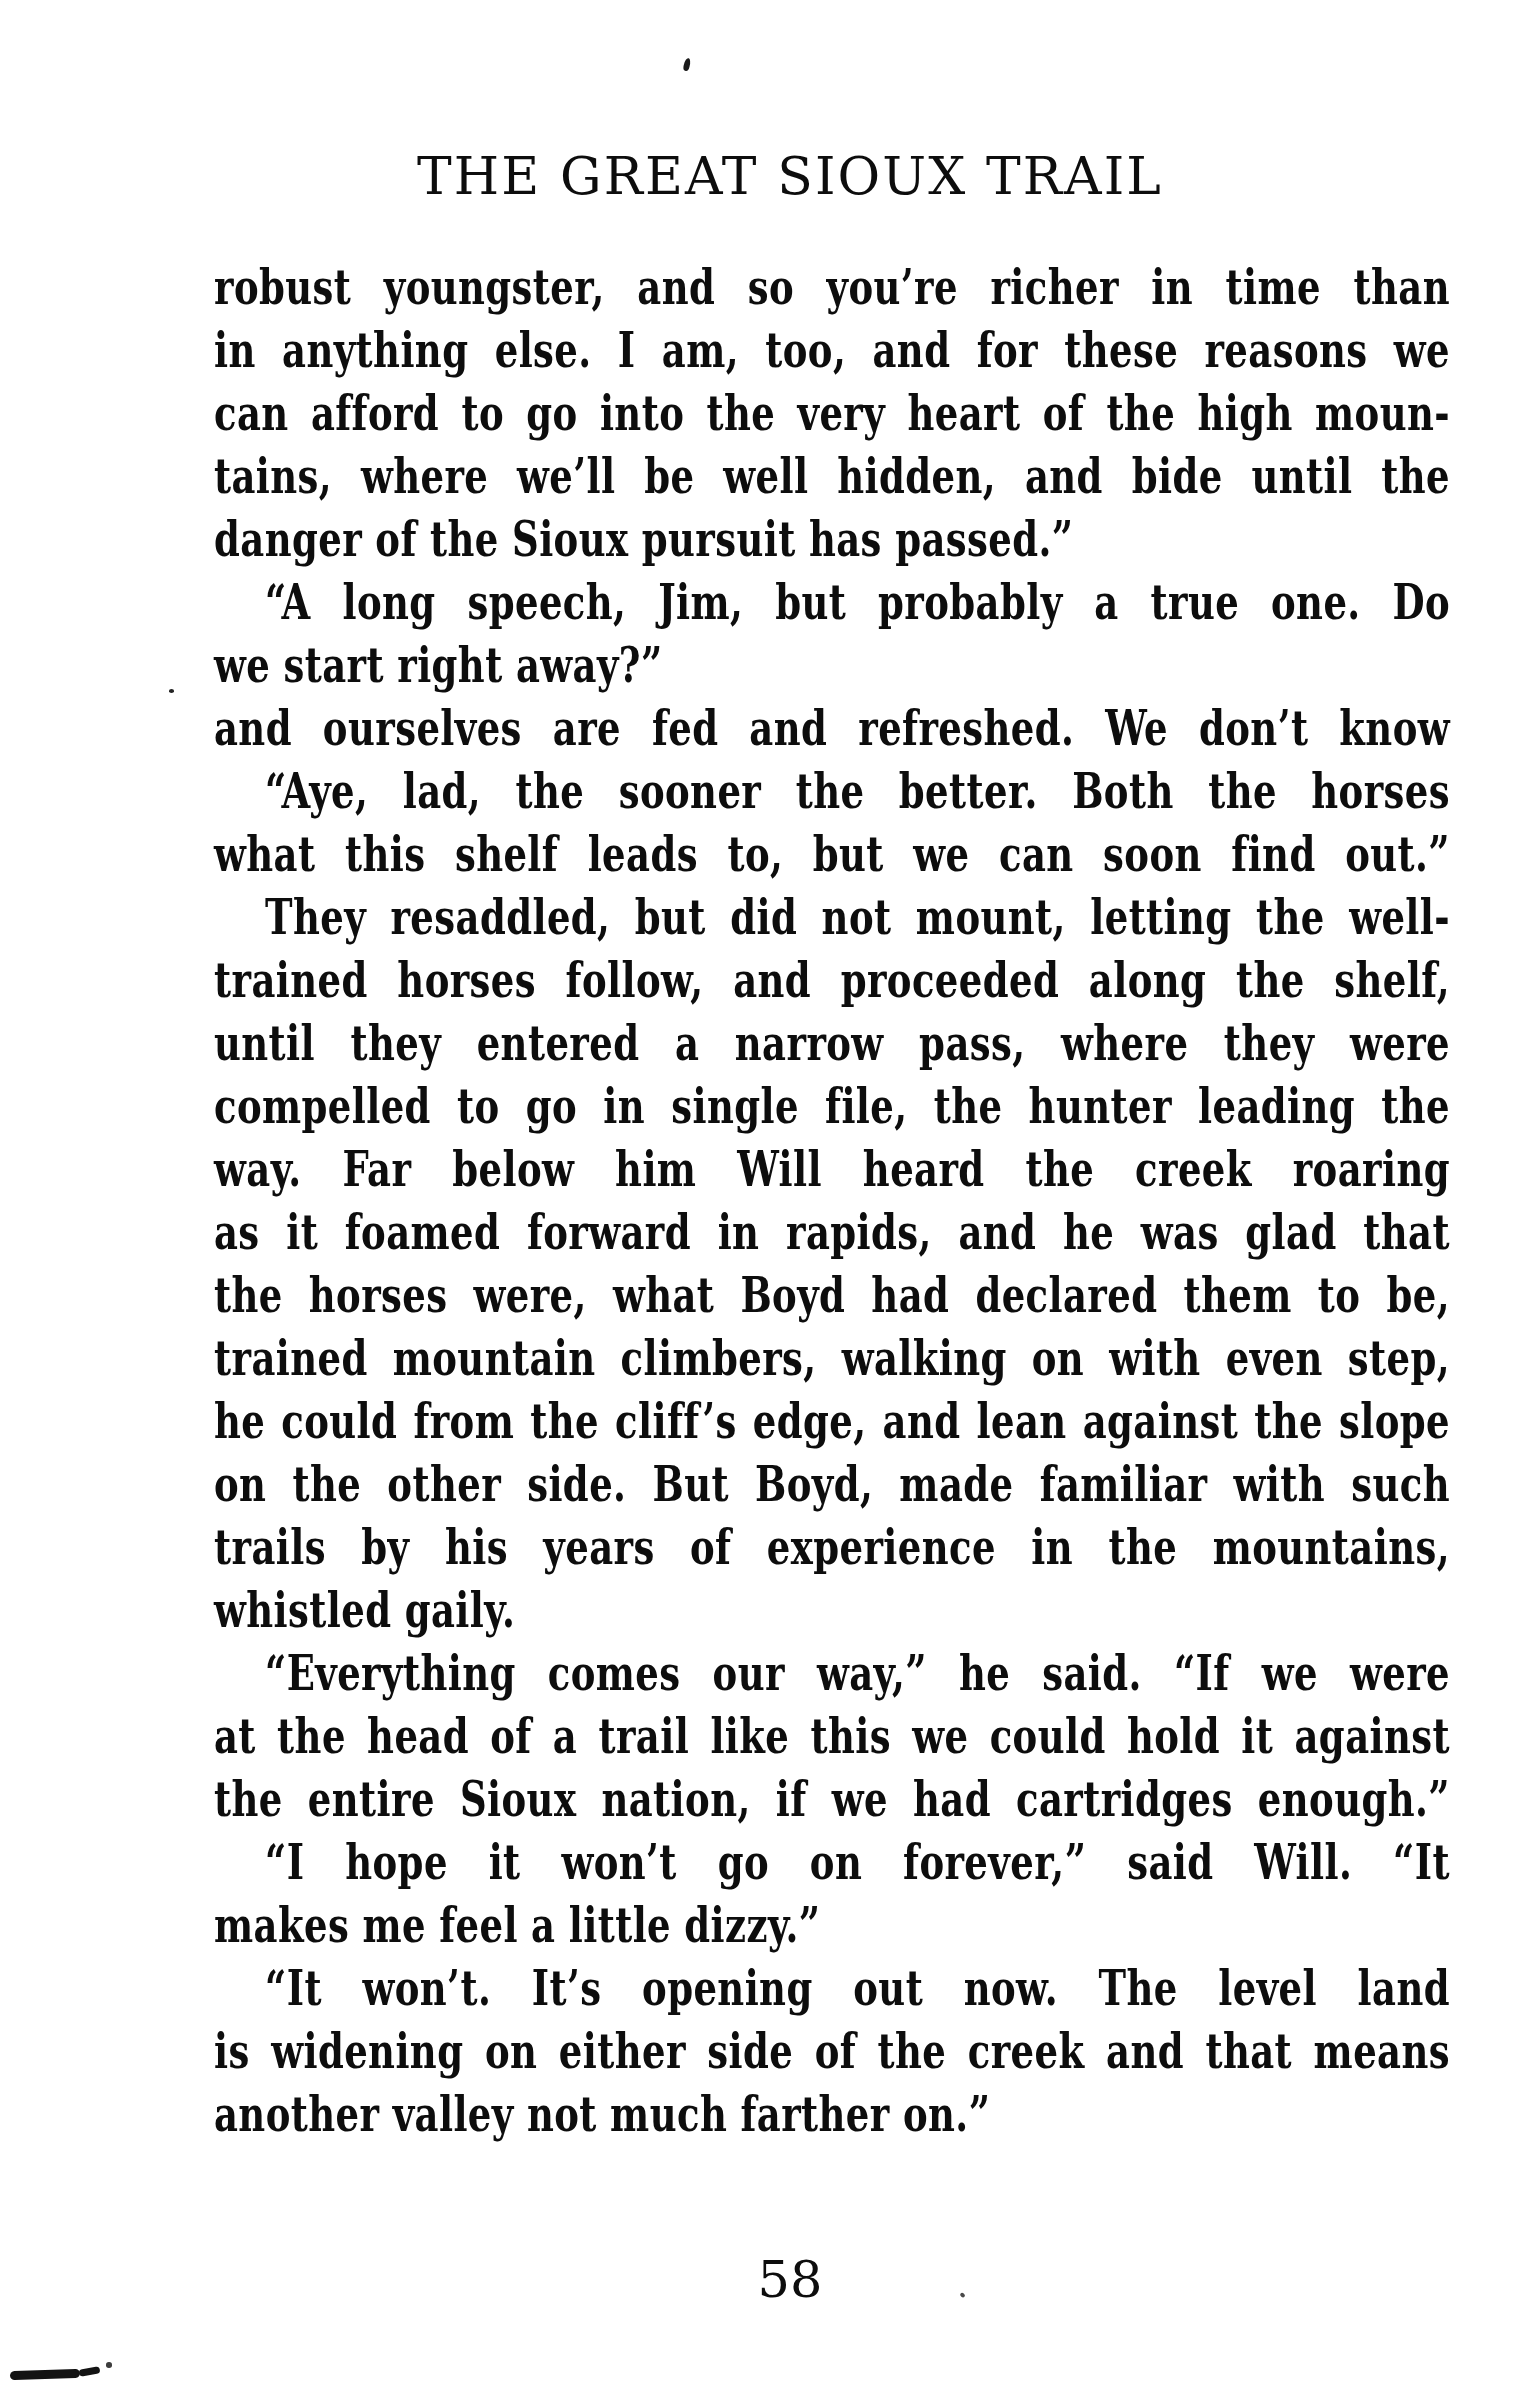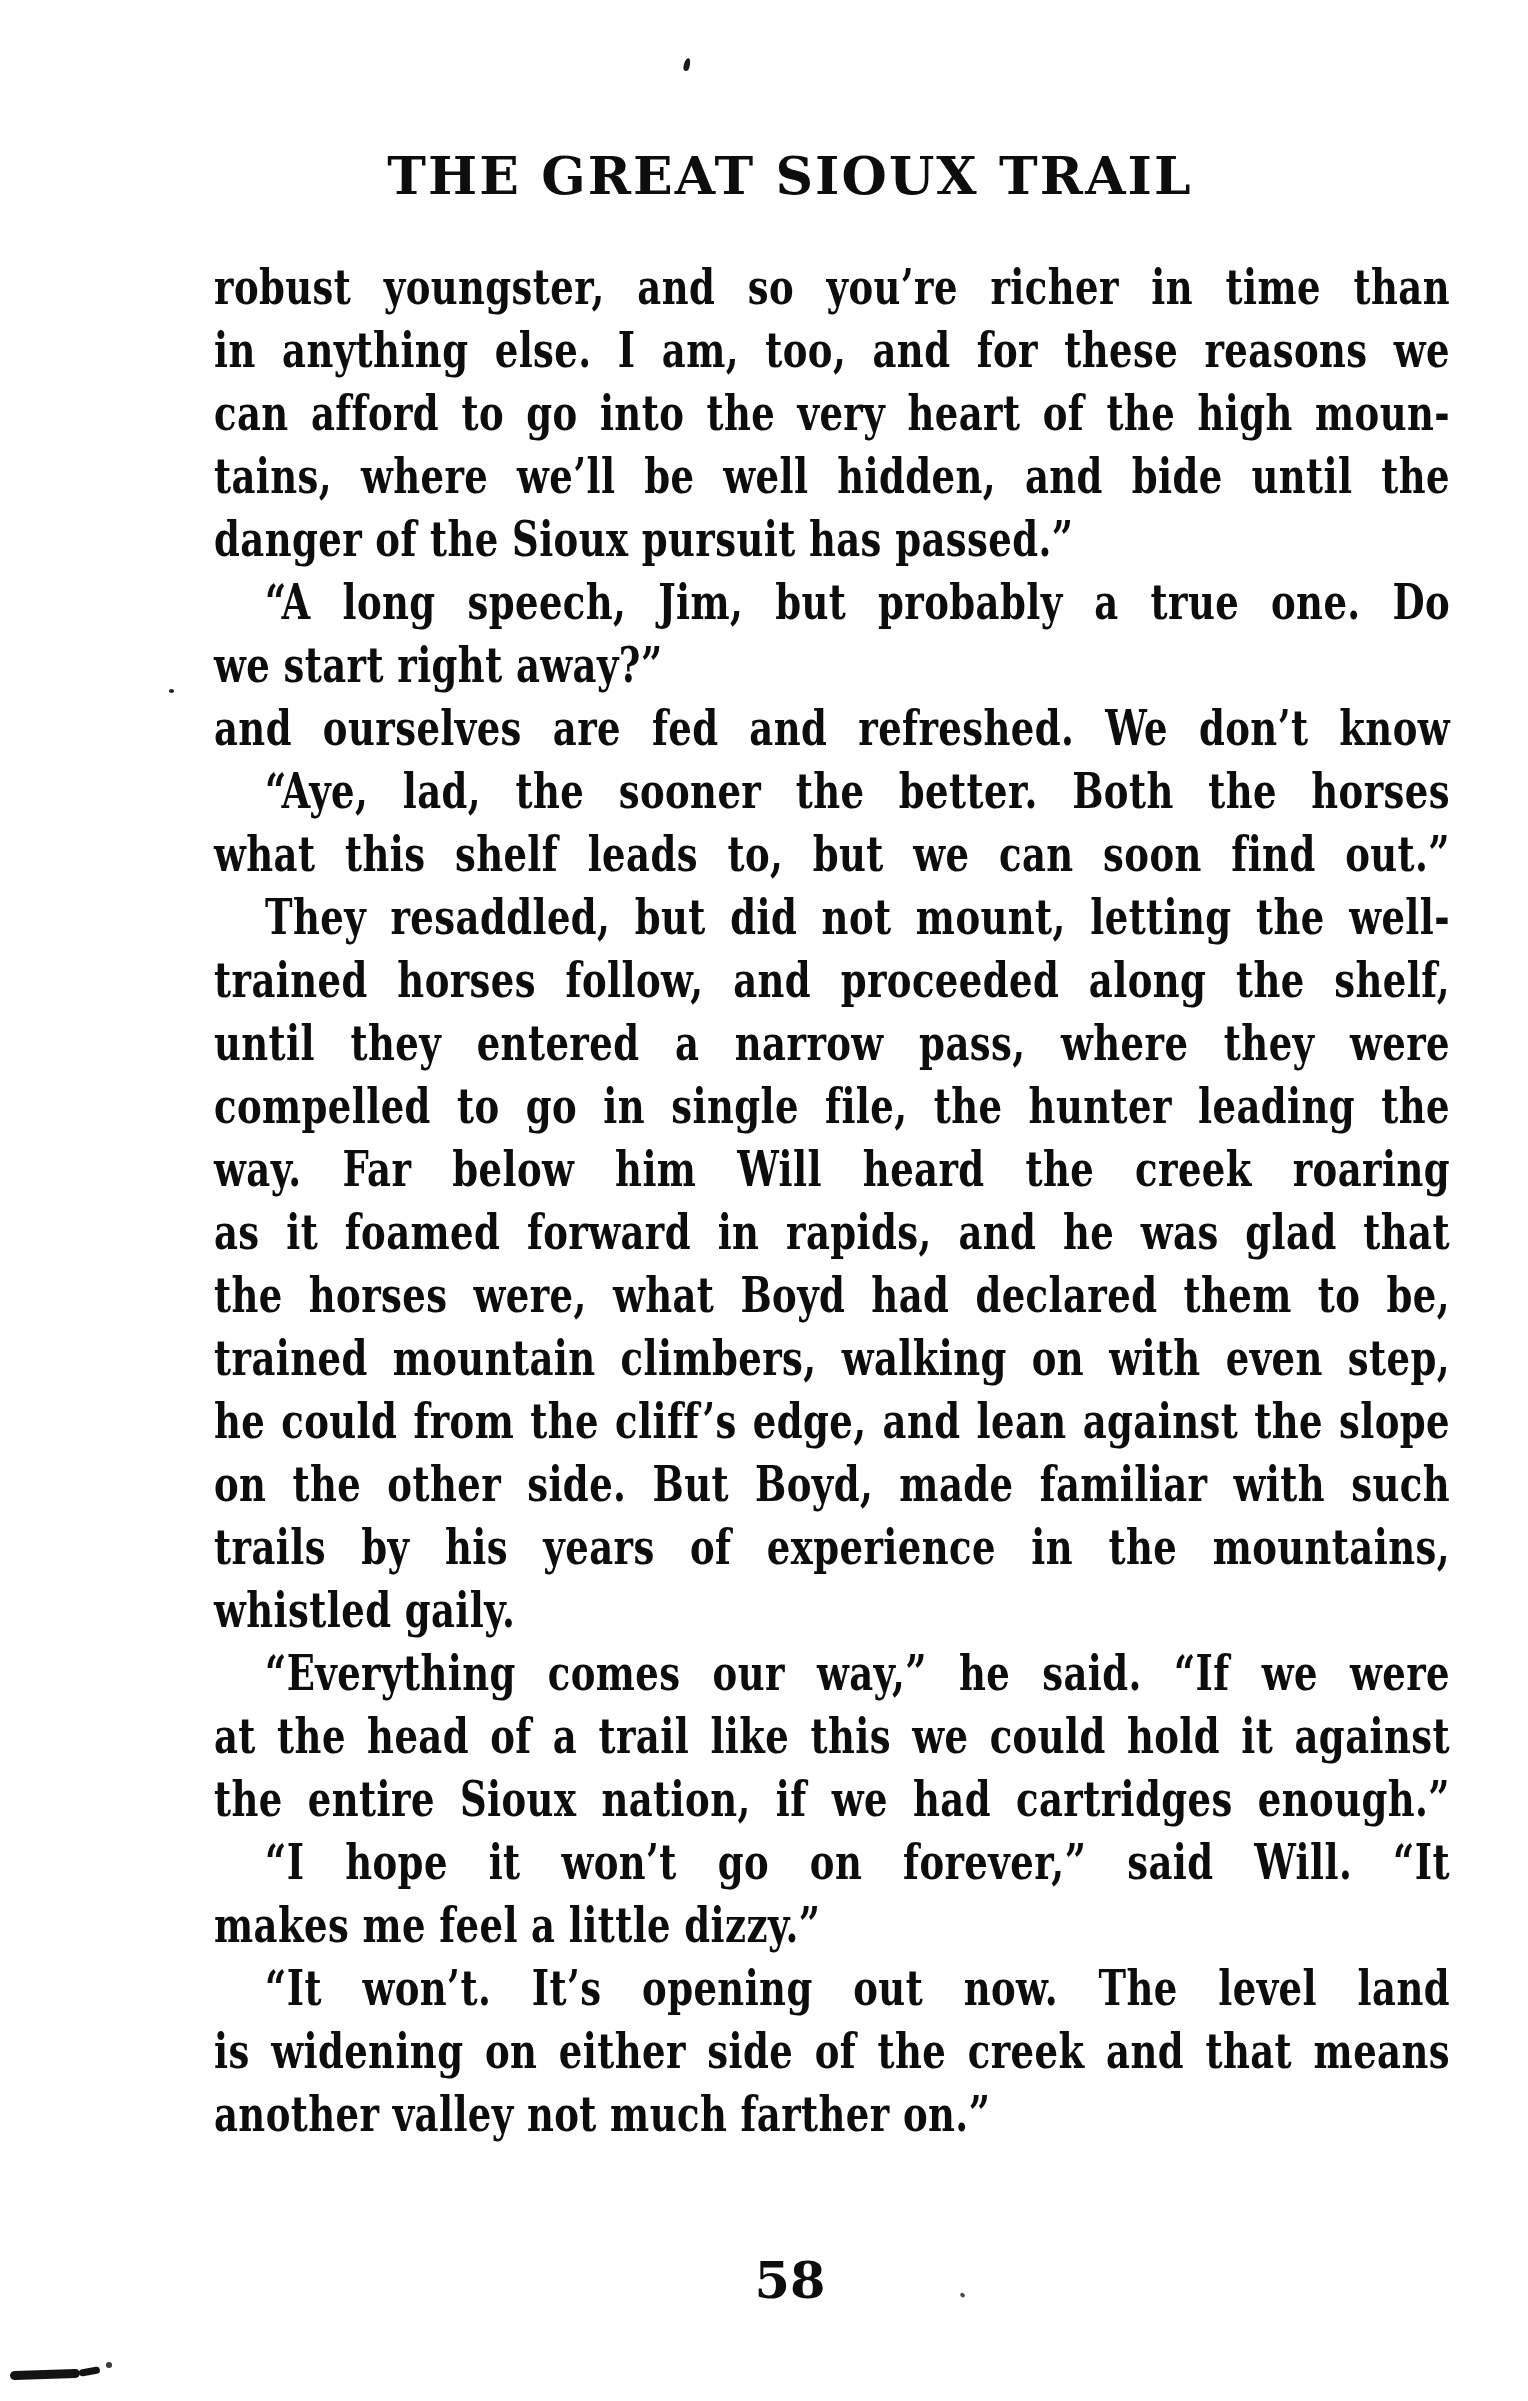--- a/index.html
+++ b/index.html
@@ -15,21 +15,21 @@
     overflow:hidden;
     font-family:"DejaVu Serif","Liberation Serif",serif;
     color:var(--ink);
   }
   
   .running-title{
     position:absolute;
     left:172px; top:144px; width:1236px;
     text-align:center;
     font-size:52px;
-    font-weight:700;
+    font-weight:400;
     letter-spacing:2.1px;
     line-height:64px;
     white-space:nowrap;
   }
   
   .body-text{
     position:absolute;
     left:172px; top:260px; width:1236px;margin-left:42px;
   }
   .line{height:63px;}
@@ -48,21 +48,21 @@
     white-space:nowrap;
   }
   .line.indent .ltxt{padding-left:51px;}
   .line.last .ltxt{text-align-last:left;}
   
   .page-number{
     position:absolute;
     left:172px; top:2252px; width:1236px;
     text-align:center;
     font-size:51px;
-    font-weight:700;
+    font-weight:400;
     line-height:56px;
   }
   
   .artifact{position:absolute;background:#131313;}
   .smudge-a{left:9.9px; top:2370px; width:70px; height:9.1px; border-radius:4.9px; transform:rotate(-2deg);}
   .smudge-b{left:79px; top:2368px; width:21px; height:7px; border-radius:3.5px; transform:rotate(-10deg);}
   .smudge-dot{left:106px; top:2362px; width:5.6px; height:5.6px; border-radius:50%; background:#3d3d3d;}
   .speck-top{left:684px; top:58px; width:5.6px; height:12.7px; border-radius:50% 50% 50% 50%/60% 60% 40% 40%; background:#1a1a1a; transform:rotate(14deg);}
   .speck-we{left:169px; top:689px; width:4.9px; height:3.5px; border-radius:50%; background:#242424;}
   .speck-folio{left:960px; top:2293px; width:4.9px; height:4.2px; border-radius:50%; background:#4a4a4a; transform:rotate(40deg);}

